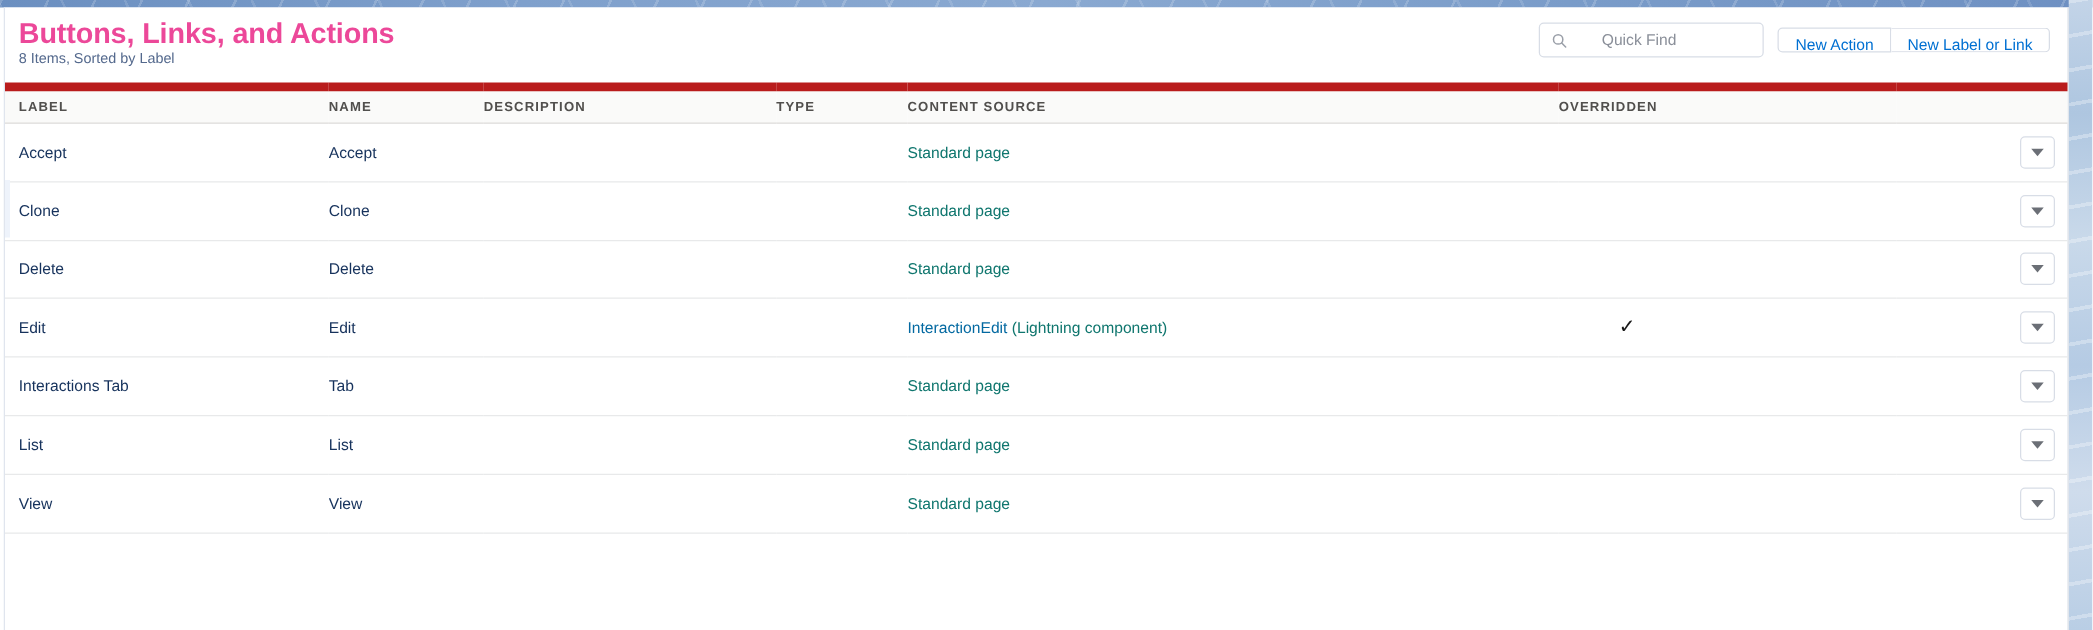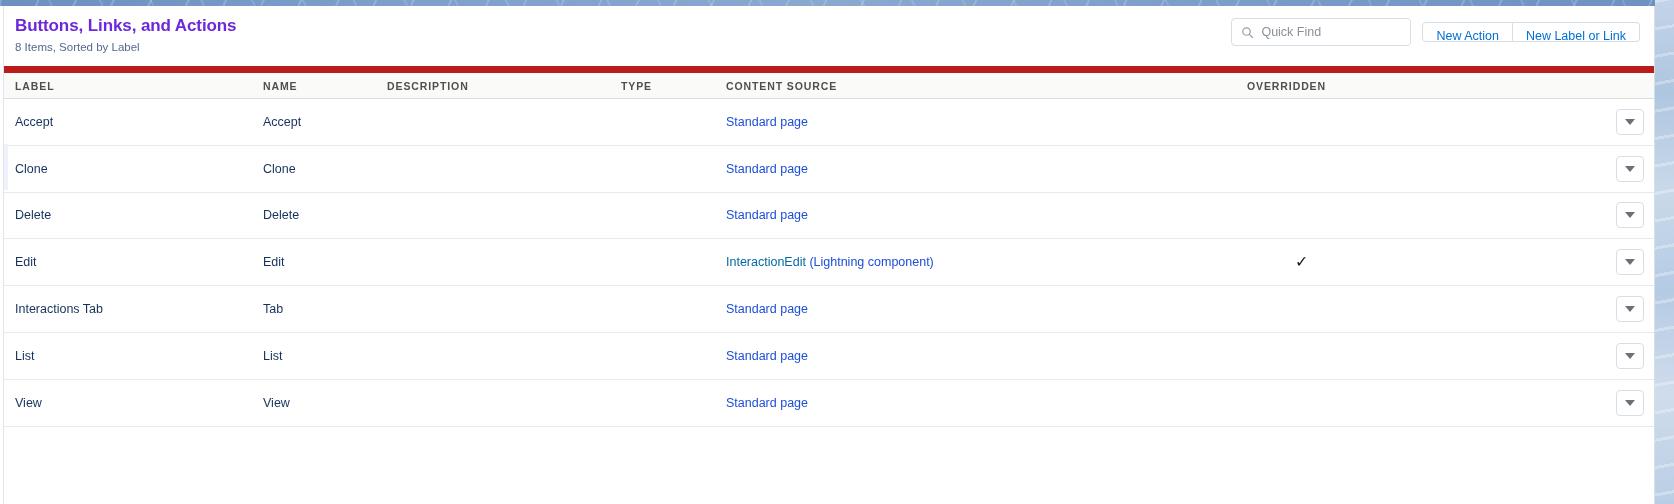--- a/index.html
+++ b/index.html
@@ -74,23 +74,23 @@
   .page-header {
     display: flex;
     align-items: flex-start;
     justify-content: space-between;
     padding: 8px 14px 0 11px;
     height: 60px;
     box-sizing: border-box;
   }
   .header-left { padding-top: 2px; }
   .page-title {
-    font-size: 17px;
+    font-size: 23px;
     font-weight: bold;
-    color: #6d28d9;
+    color: #ec4899;
     letter-spacing: -0.1px;
     line-height: 20px;
     margin: 0;
   }
   .page-subtitle {
     font-size: 11.5px;
     color: #54698d;
     line-height: 16px;
     margin-top: 3px;
   }
@@ -104,20 +104,21 @@
   .quick-find {
     position: relative;
     width: 180px;
     height: 28px;
     border: 1px solid #d8dde6;
     border-radius: 4px;
     background: #fff;
     display: flex;
     align-items: center;
     box-sizing: border-box;
+    gap: 20px;
   }
   .quick-find .search-icon {
     width: 13px;
     height: 13px;
     margin: 0 7px 0 9px;
     flex: none;
     color: #9a9fa8;
   }
   .quick-find input {
     border: none;
@@ -190,21 +191,21 @@
   .check {
     font-size: 16px;
     color: #181818;
     line-height: 1;
   }
   .src-link {
     color: #0369a1;
     text-decoration: none;
     cursor: pointer;
   }
-  .src-suffix { color: #1d4ed8; }
+  .src-suffix { color: #0f766e; }
 
   td.c-menu { text-align: right; padding-right: 17px !important; }
   .menu-btn {
     display: inline-flex;
     align-items: center;
     justify-content: center;
     width: 28px;
     height: 26px;
     border: 1px solid #d8dde6;
     border-radius: 4px;

